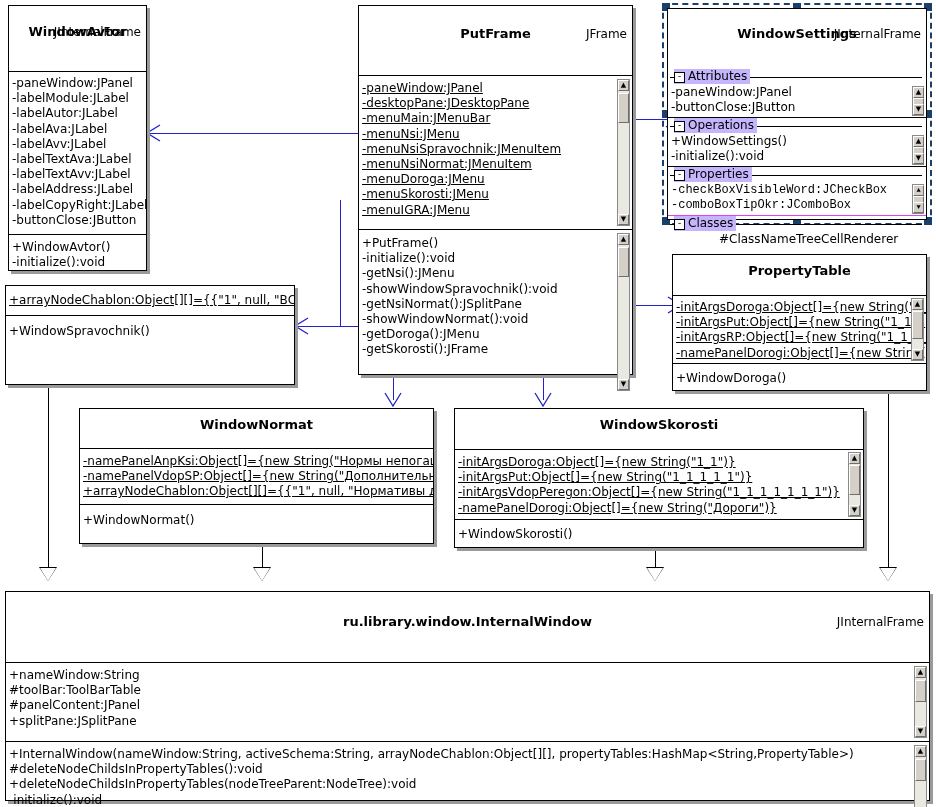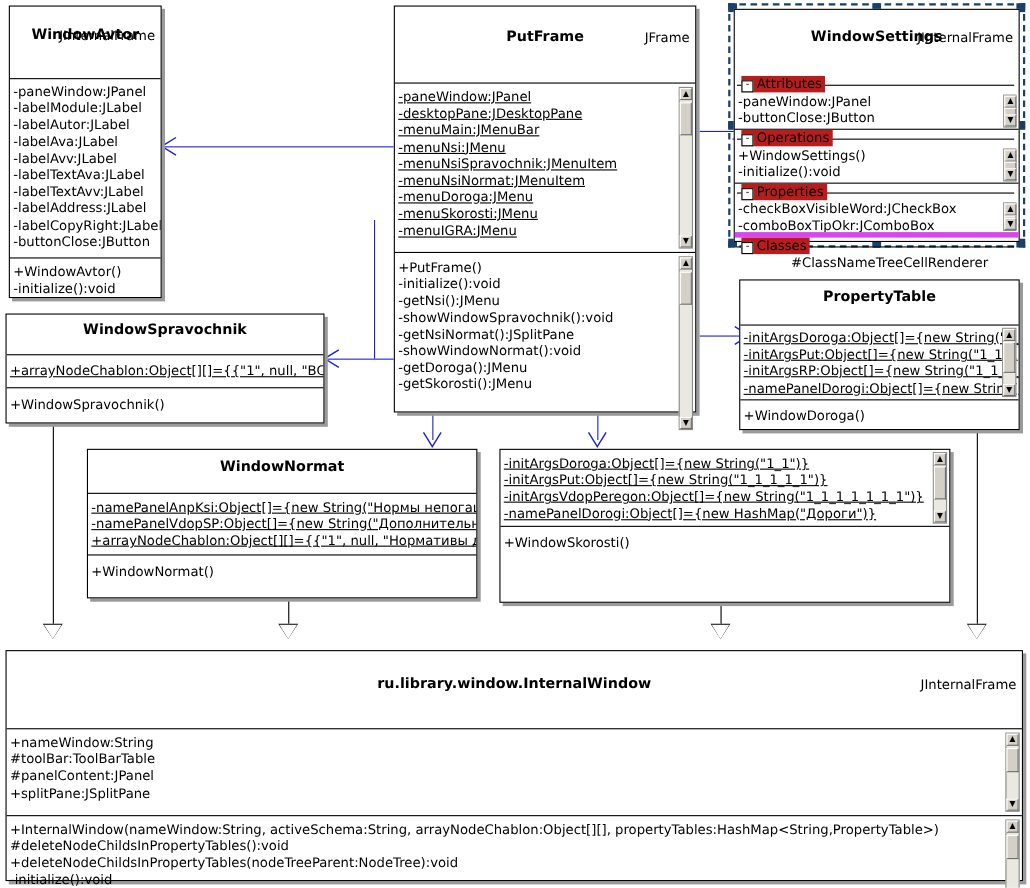--- a/index.html
+++ b/index.html
@@ -39,21 +39,21 @@
       box-sizing:border-box;font-size:7px;line-height:9px;text-align:center;color:#000;}
   .sb .ar.up{top:0;}
   .sb .ar.dn{bottom:0;}
   .sb .th{position:absolute;left:0;top:12px;width:11px;height:22px;background:#d4d0c8;
       border-top:1px solid #fff;border-left:1px solid #fff;
       border-right:1px solid #6e6e6e;border-bottom:1px solid #6e6e6e;box-sizing:border-box;}
 
   
   .grp{position:relative;height:16px;font-size:12px;line-height:15px;color:#000;}
   .grp .ln{position:absolute;left:2px;right:4px;top:8px;height:0;border-top:1px solid #000;}
-  .grp .lbl{position:absolute;left:6px;top:0;background:#b91c1c;padding:0 3px 0 0;z-index:2;
+  .grp .lbl{position:absolute;left:6px;top:0;background:#c4b5fd;padding:0 3px 0 0;z-index:2;
             white-space:nowrap;}
   .grp .bx{display:inline-block;width:9px;height:9px;border:1px solid #000;
            font-size:9px;line-height:7px;text-align:center;vertical-align:1px;
            background:#fff;margin-right:3px;}
 
   
   .ln-h{position:absolute;height:0;border-top:1px solid #2222cc;}
   .ln-v{position:absolute;width:0;border-left:1px solid #2222cc;}
   .blk-v{position:absolute;width:0;border-left:1px solid #000;}
   .tri{position:absolute;width:0;height:0;border-left:9px solid transparent;
@@ -160,21 +160,21 @@
       </div>
     </div>
     <div class="compart" style="height:164px;padding-top:6px;">
       <div class="row">+PutFrame()</div>
       <div class="row">-initialize():void</div>
       <div class="row">-getNsi():JMenu</div>
       <div class="row">-showWindowSpravochnik():void</div>
       <div class="row">-getNsiNormat():JSplitPane</div>
       <div class="row">-showWindowNormat():void</div>
       <div class="row">-getDoroga():JMenu</div>
-      <div class="row">-getSkorosti():JMenu</div>
+      <div class="row">-getSkorosti():JFrame</div>
       <div class="sb" style="top:3px;bottom:3px;">
         <div class="ar up">▲</div>
         <div class="th" style="top:13px;height:30px;"></div>
         <div class="ar dn">▼</div>
       </div>
     </div>
   </div>
 
   <div class="uml sel" style="left:662px;top:3px;width:270px;height:222px;">
     <div class="seldash"></div>
@@ -224,21 +224,21 @@
           <div class="ar dn">▼</div>
         </div>
       </div>
 
       <div class="grp">
         <div class="ln"></div>
         <div class="lbl">
           <span class="bx">-</span><span>Properties</span>
         </div>
       </div>
-      <div class="compart" style="height:33px;border-bottom:5px solid #d946ef;">
+      <div class="compart" style="height:33px;border-bottom:1px solid #d946ef;font-family:Liberation Mono, monospace;">
         <div class="row">-checkBoxVisibleWord:JCheckBox</div>
         <div class="row">-comboBoxTipOkr:JComboBox</div>
         <div class="sb" style="top:1px;bottom:1px;width:12px;">
           <div class="ar up">▲</div>
           <div class="th" style="top:11px;height:8px;"></div>
           <div class="ar dn">▼</div>
         </div>
       </div>
 
       <div class="grp">
@@ -247,23 +247,20 @@
           <span class="bx">-</span><span>Classes</span>
         </div>
       </div>
       <div class="compart" style="height:18px;border-bottom:none;margin-left:48px;">
         <div class="row">#ClassNameTreeCellRenderer</div>
       </div>
     </div>
   </div>
 
   <div class="uml" style="left:5px;top:285px;width:290px;height:100px;">
-    <div class="hdr" style="height:30px;">
-      <div class="cname" style="margin-top:7px;">WindowSpravochnik</div>
-    </div>
     <div class="compart" style="height:30px;padding-top:7px;">
       <div class="row u">+arrayNodeChablon:Object[][]={{"1", null, "ВСП",</div>
     </div>
     <div class="compart" style="height:38px;padding-top:8px;">
       <div class="row">+WindowSpravochnik()</div>
     </div>
   </div>
 
   <div class="uml" style="left:672px;top:254px;width:255px;height:137px;">
     <div class="hdr" style="height:33px;">
@@ -293,25 +290,28 @@
       <div class="row u">-namePanelAnpKsi:Object[]={new String("Нормы непогаше</div>
       <div class="row u">-namePanelVdopSP:Object[]={new String("Дополнительны</div>
       <div class="row u">+arrayNodeChablon:Object[][]={{"1", null, "Нормативы для</div>
     </div>
     <div class="compart" style="height:46px;padding-top:8px;">
       <div class="row">+WindowNormat()</div>
     </div>
   </div>
 
   <div class="uml" style="left:454px;top:408px;width:410px;height:140px;">
+    <div class="hdr" style="height:33px;">
+      <div class="cname" style="margin-top:8px;">WindowSkorosti</div>
+    </div>
     <div class="compart" style="height:70px;padding-top:5px;">
       <div class="row u">-initArgsDoroga:Object[]={new String("1_1")}</div>
       <div class="row u">-initArgsPut:Object[]={new String("1_1_1_1_1")}</div>
       <div class="row u">-initArgsVdopPeregon:Object[]={new String("1_1_1_1_1_1_1")}</div>
-      <div class="row u">-namePanelDorogi:Object[]={new HashMap("Дороги")}</div>
+      <div class="row u">-namePanelDorogi:Object[]={new String("Дороги")}</div>
       <div class="sb" style="top:2px;bottom:2px;">
         <div class="ar up">▲</div>
         <div class="th" style="top:12px;height:30px;"></div>
         <div class="ar dn">▼</div>
       </div>
     </div>
     <div class="compart" style="height:35px;padding-top:7px;">
       <div class="row">+WindowSkorosti()</div>
     </div>
   </div>

